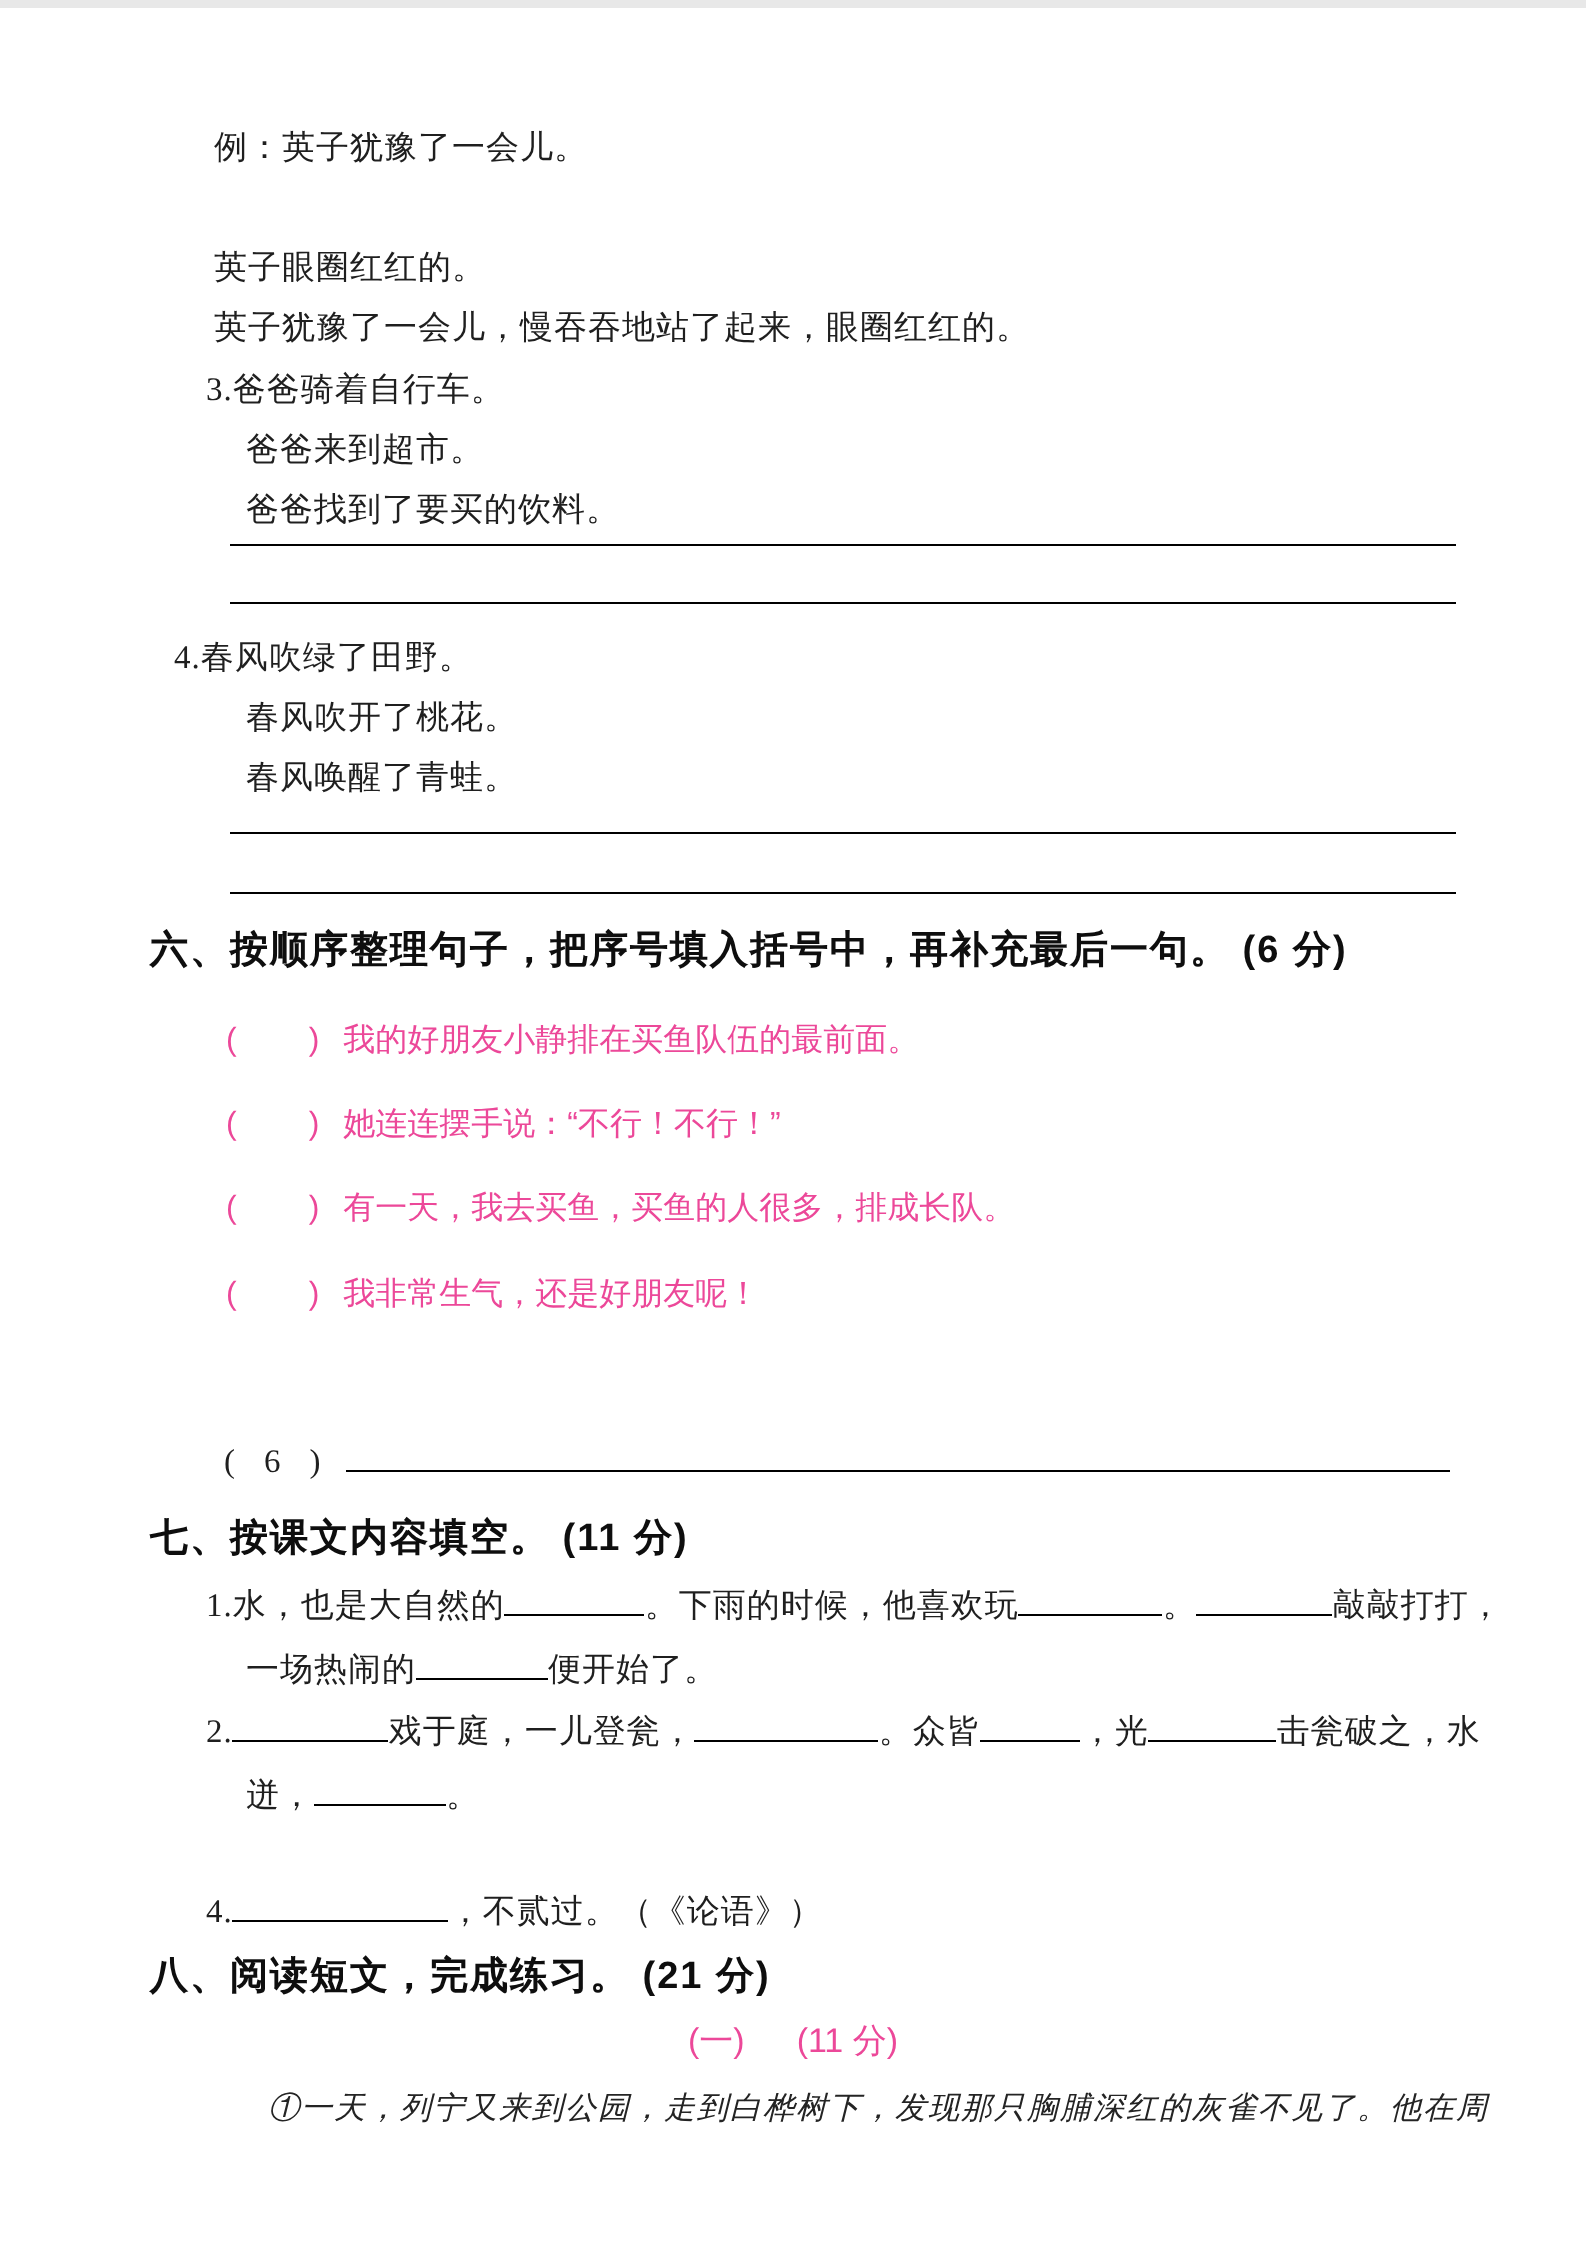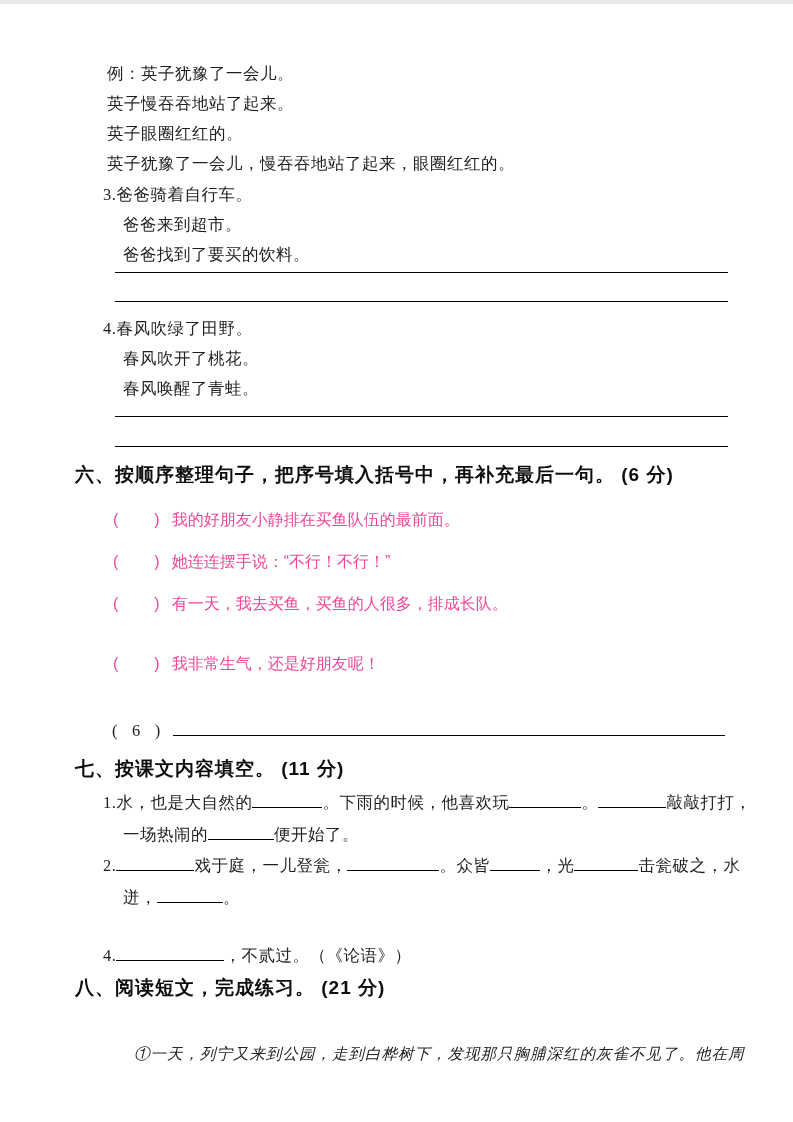--- a/index.html
+++ b/index.html
@@ -23,48 +23,47 @@
   .ngap{display:inline-block;width:14px;}
   .subgap{display:inline-block;width:26px;}
   .s6item .paren{letter-spacing:0;}
 </style>
 </head>
 <body>
 
 <div class="page">
 
   <div class="abs serif" style="top:59px;left:107px">例：英子犹豫了一会儿。</div>
-  <div class="abs serif" style="top:89px;left:107px">英子慢吞吞地站了起来。</div>
   <div class="abs serif" style="top:119px;left:107px">英子眼圈红红的。</div>
   <div class="abs serif" style="top:149px;left:107px">英子犹豫了一会儿，慢吞吞地站了起来，眼圈红红的。</div>
 
   <div class="abs serif" style="top:180px;left:103px">3.爸爸骑着自行车。</div>
   <div class="abs serif" style="top:210px;left:123px">爸爸来到超市。</div>
   <div class="abs serif" style="top:240px;left:123px">爸爸找到了要买的饮料。</div>
   <div class="answer-line" style="top:268px;left:115px;width:613px"></div>
   <div class="answer-line" style="top:297px;left:115px;width:613px"></div>
 
-  <div class="abs serif" style="top:314px;left:103px">4.春风吹绿了田野。</div>
+  <div class="abs serif" style="top:314px;left:87px">4.春风吹绿了田野。</div>
   <div class="abs serif" style="top:344px;left:123px">春风吹开了桃花。</div>
   <div class="abs serif" style="top:374px;left:123px">春风唤醒了青蛙。</div>
   <div class="answer-line" style="top:412px;left:115px;width:613px"></div>
   <div class="answer-line" style="top:442px;left:115px;width:613px"></div>
 
   <div class="abs hdr" style="top:458px;left:75px">六、按顺序整理句子，把序号填入括号中，再补充最后一句。 (6 分)</div>
 
   <div class="abs sans s6item" style="top:506px;left:113px">
     <span class="paren">(</span><span class="pgap"></span><span class="paren">)</span><span class="igap"></span><span>我的好朋友小静排在买鱼队伍的最前面。</span>
   </div>
   <div class="abs sans s6item" style="top:548px;left:113px">
     <span class="paren">(</span><span class="pgap"></span><span class="paren">)</span><span class="igap"></span><span>她连连摆手说：“不行！不行！”</span>
   </div>
   <div class="abs sans s6item" style="top:590px;left:113px">
     <span class="paren">(</span><span class="pgap"></span><span class="paren">)</span><span class="igap"></span><span>有一天，我去买鱼，买鱼的人很多，排成长队。</span>
   </div>
-  <div class="abs sans s6item" style="top:650px;left:113px">
+  <div class="abs sans s6item" style="top:633px;left:113px">
     <span class="paren">(</span><span class="pgap"></span><span class="paren">)</span><span class="igap"></span><span>我非常生气，还是好朋友呢！</span>
   </div>
 
   <div class="abs serif" style="top:716px;left:112px">
     <span>(</span><span class="ngap"></span><span>6</span><span class="ngap"></span><span>)</span><span class="igap"></span><span class="blank" style="width:552px"></span>
   </div>
 
   <div class="abs hdr" style="top:752px;left:75px">七、按课文内容填空。 (11 分)</div>
 
   <div class="abs serif" style="top:788px;left:103px">
@@ -80,16 +79,19 @@
   <div class="abs serif" style="top:883px;left:123px">
     <span>迸，</span><span class="blank" style="width:66px"></span><span>。</span>
   </div>
 
   <div class="abs serif" style="top:941px;left:103px">
     <span>4.</span><span class="blank" style="width:108px"></span><span>，不贰过。（《论语》）</span>
   </div>
 
   <div class="abs hdr" style="top:971px;left:75px">八、阅读短文，完成练习。 (21 分)</div>
 
+  <div class="abs sans" style="top:1005px;left:0;width:793px;text-align:center;font-size:17px">
+    <span>(一)</span><span class="subgap"></span><span>(11 分)</span>
+  </div>
 
   <div class="abs kai" style="top:1040px;left:104px;width:660px;text-indent:30px">①一天，列宁又来到公园，走到白桦树下，发现那只胸脯深红的灰雀不见了。他在周</div>
 
 </div>
 
 </body></html>

